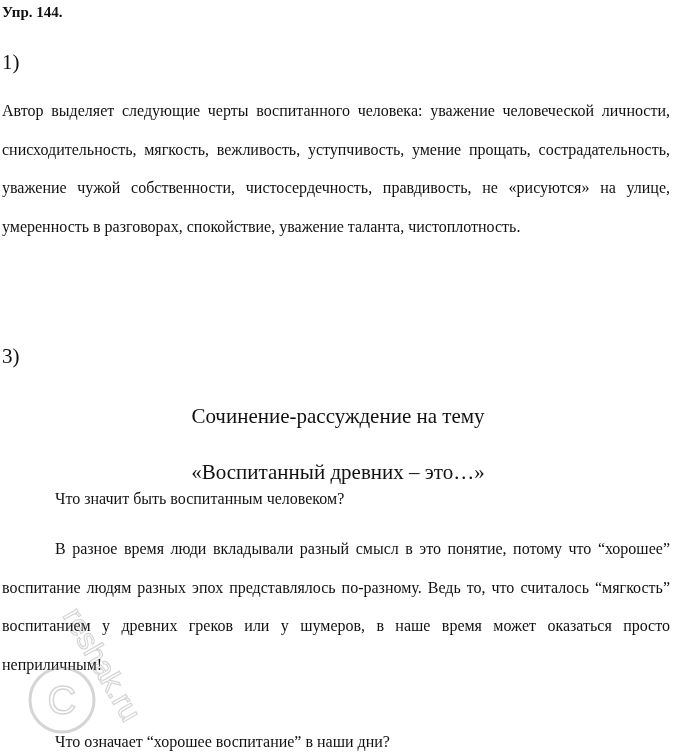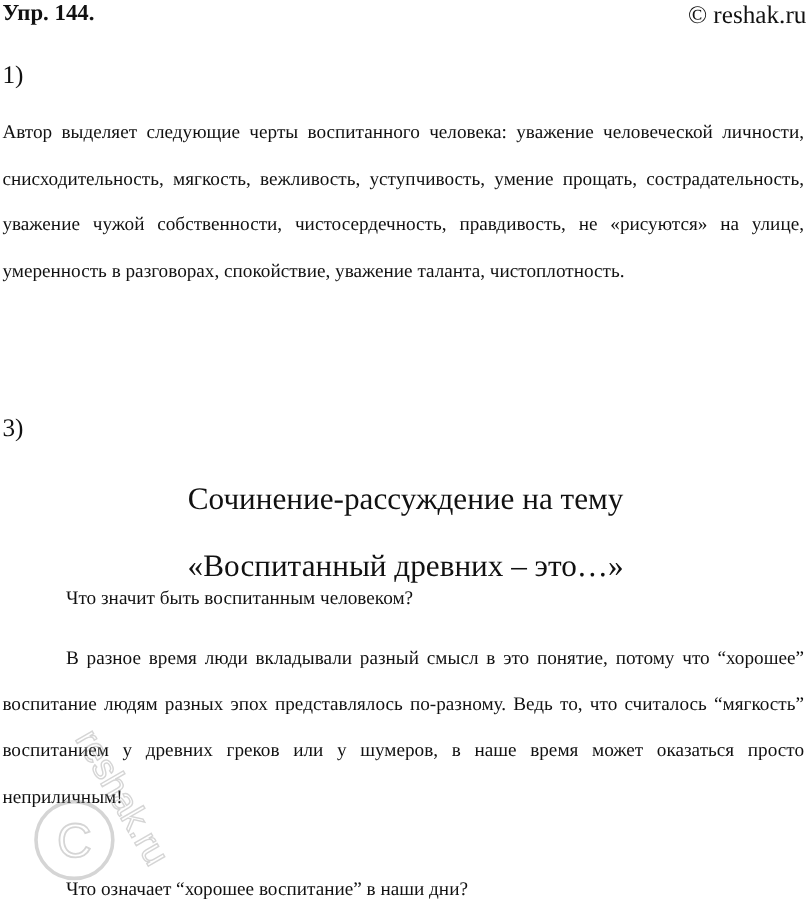--- a/index.html
+++ b/index.html
@@ -6,50 +6,49 @@
   body {
     width: 676px; height: 752px; overflow: hidden; position: relative;
     font-family: "Liberation Serif", "DejaVu Serif", serif;
     color: #111111;
   }
   .header {
     position: absolute; left: 0; top: 0; width: 676px; height: 30px;
   }
   .ex-title {
     position: absolute; left: 2px; top: 0px;
-    font-weight: bold; font-size: 19px; line-height: 24px;
+    font-weight: bold; font-size: 15px; line-height: 24px;
   }
   .copyright {
     position: absolute; right: 4px; top: 0px;
     font-size: 21px; line-height: 24px;
   }
   .num {
     position: absolute; left: 2px; font-size: 21px; line-height: 24px;
   }
   .para {
     position: absolute; left: 2px; width: 668px;
     font-size: 16px; line-height: 38.5px;
     text-align: justify; text-align-last: left;
   }
   .center {
     position: absolute; left: 0; width: 676px; text-align: center;
-    font-size: 26px; line-height: 24px;
+    font-size: 21px; line-height: 24px;
   }
   .indent { text-indent: 53px; }
   .watermark {
     position: absolute; left: 22px; top: 590px; width: 150px; height: 150px;
     pointer-events: none; opacity: 0.35;
   }
 </style>
 </head>
 <body>
 
 <div class="header">
   <div class="ex-title">Упр. 144.</div>
-  <div class="copyright">© reshak.ru</div>
 </div>
 
 <div class="num" style="top:50px;">1)</div>
 
 <div class="para" style="top:92px;">Автор выделяет следующие черты воспитанного человека: уважение человеческой личности, снисходительность, мягкость, вежливость, уступчивость, умение прощать, сострадательность, уважение чужой собственности, чистосердечность, правдивость, не «рисуются» на улице, умеренность в разговорах, спокойствие, уважение таланта, чистоплотность.</div>
 
 <div class="num" style="top:344px;">3)</div>
 
 <div class="center" style="top:404px;">Сочинение-рассуждение на тему</div>
 <div class="center" style="top:460px;">«Воспитанный древних – это…»</div>

